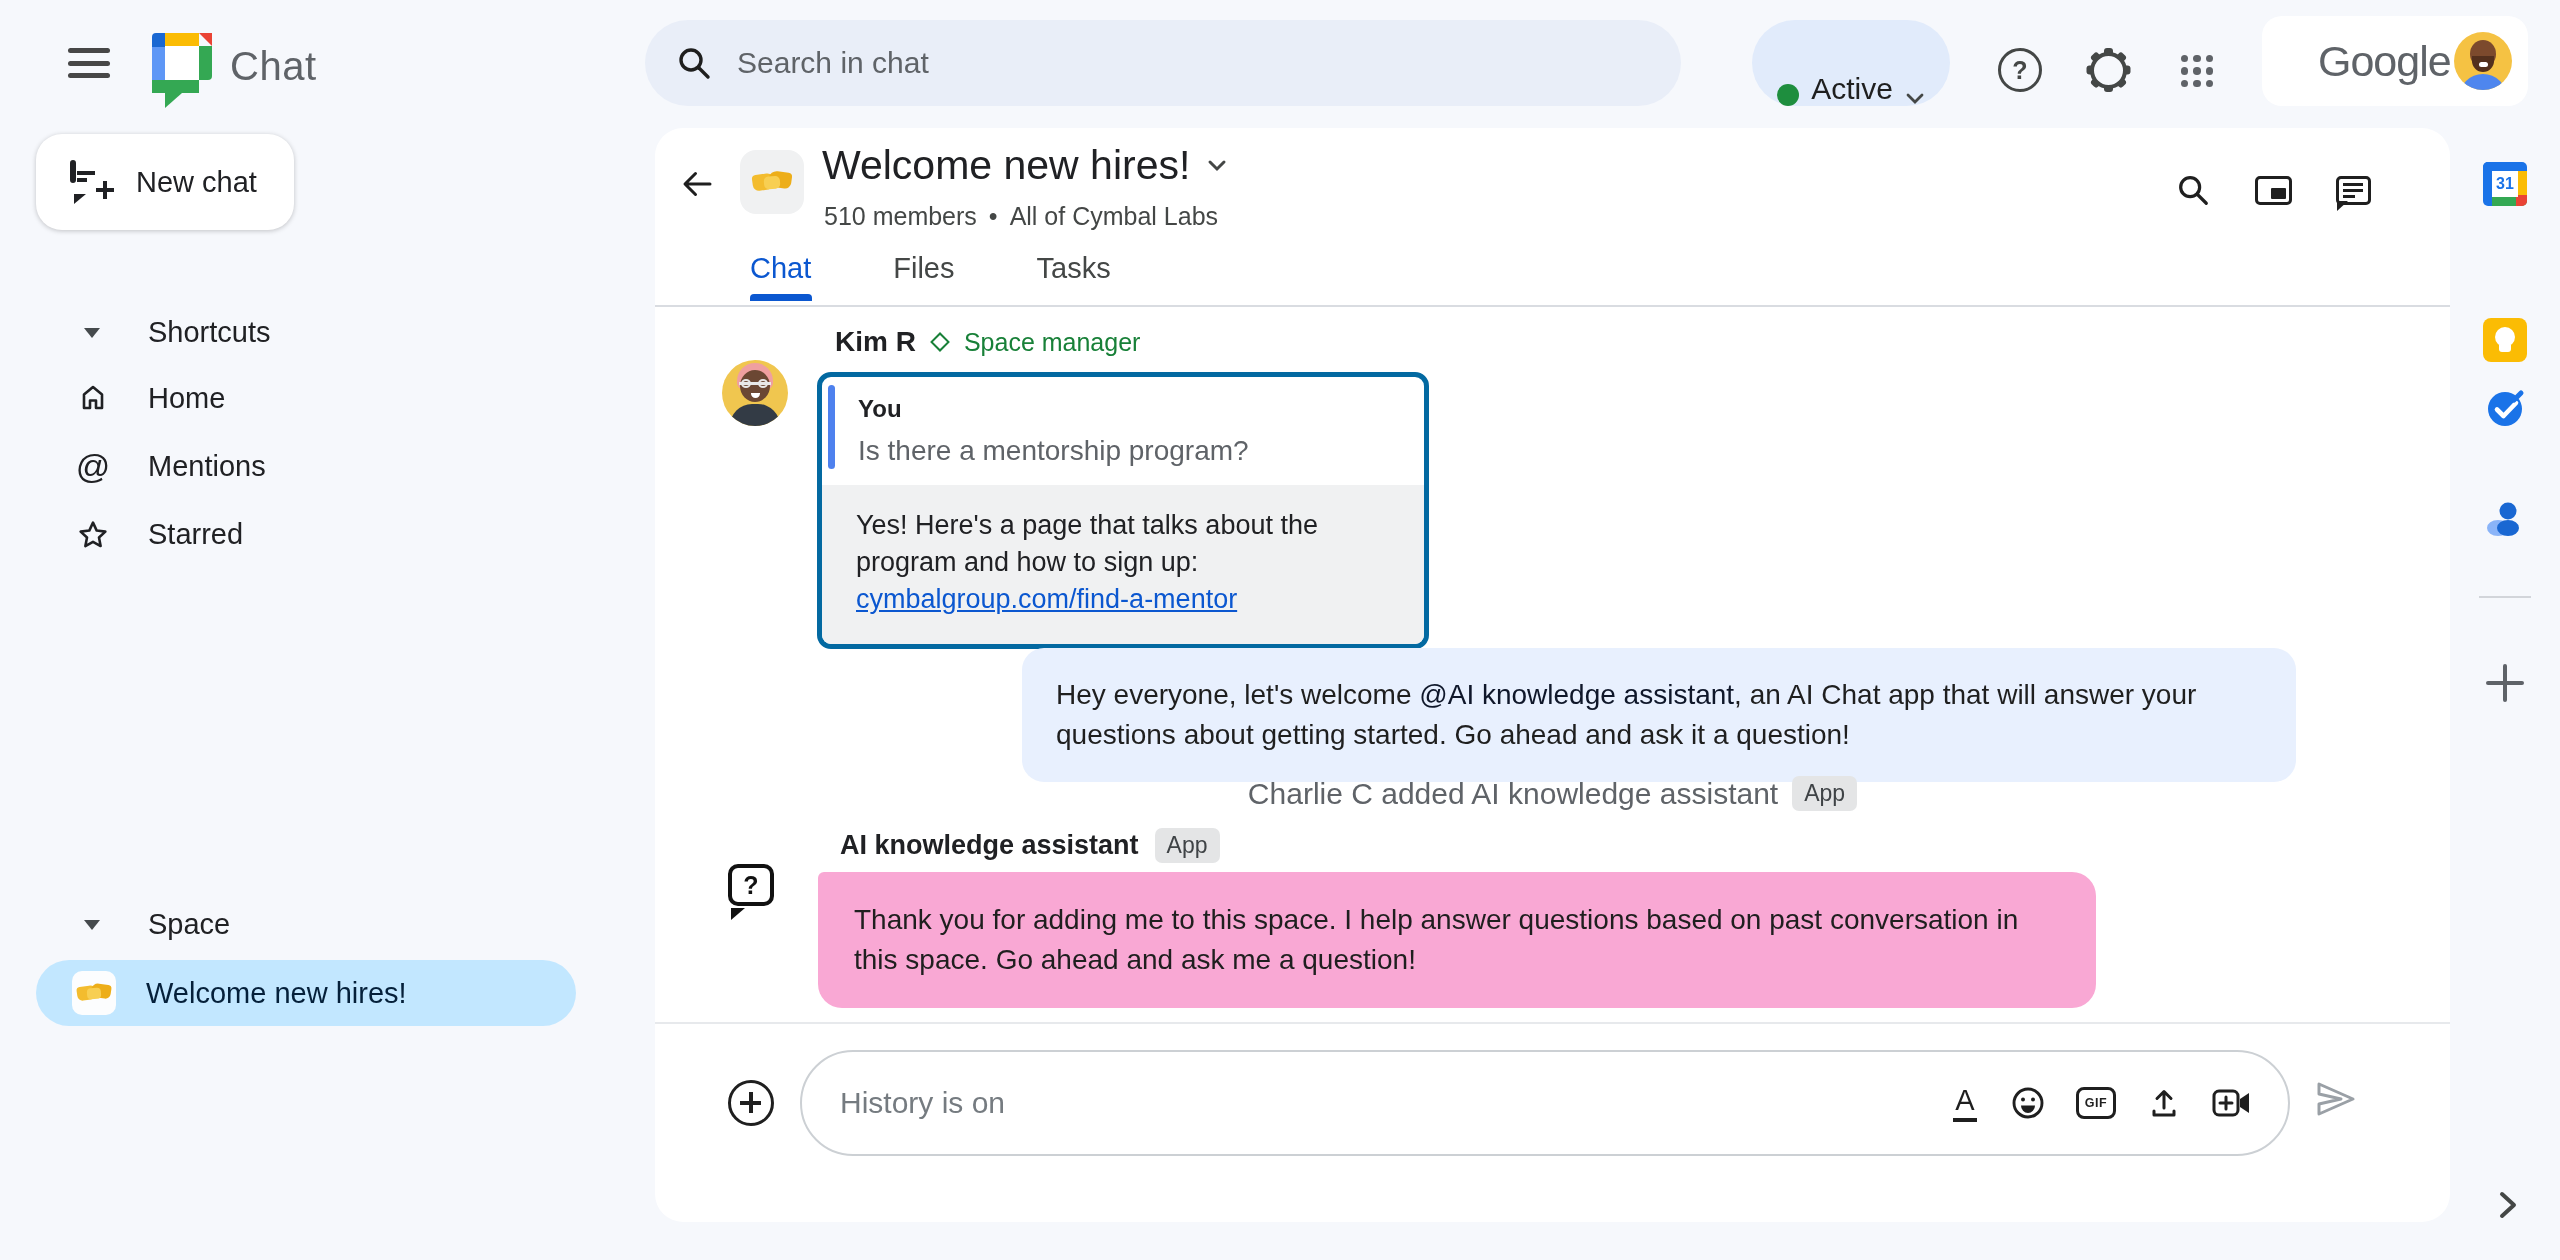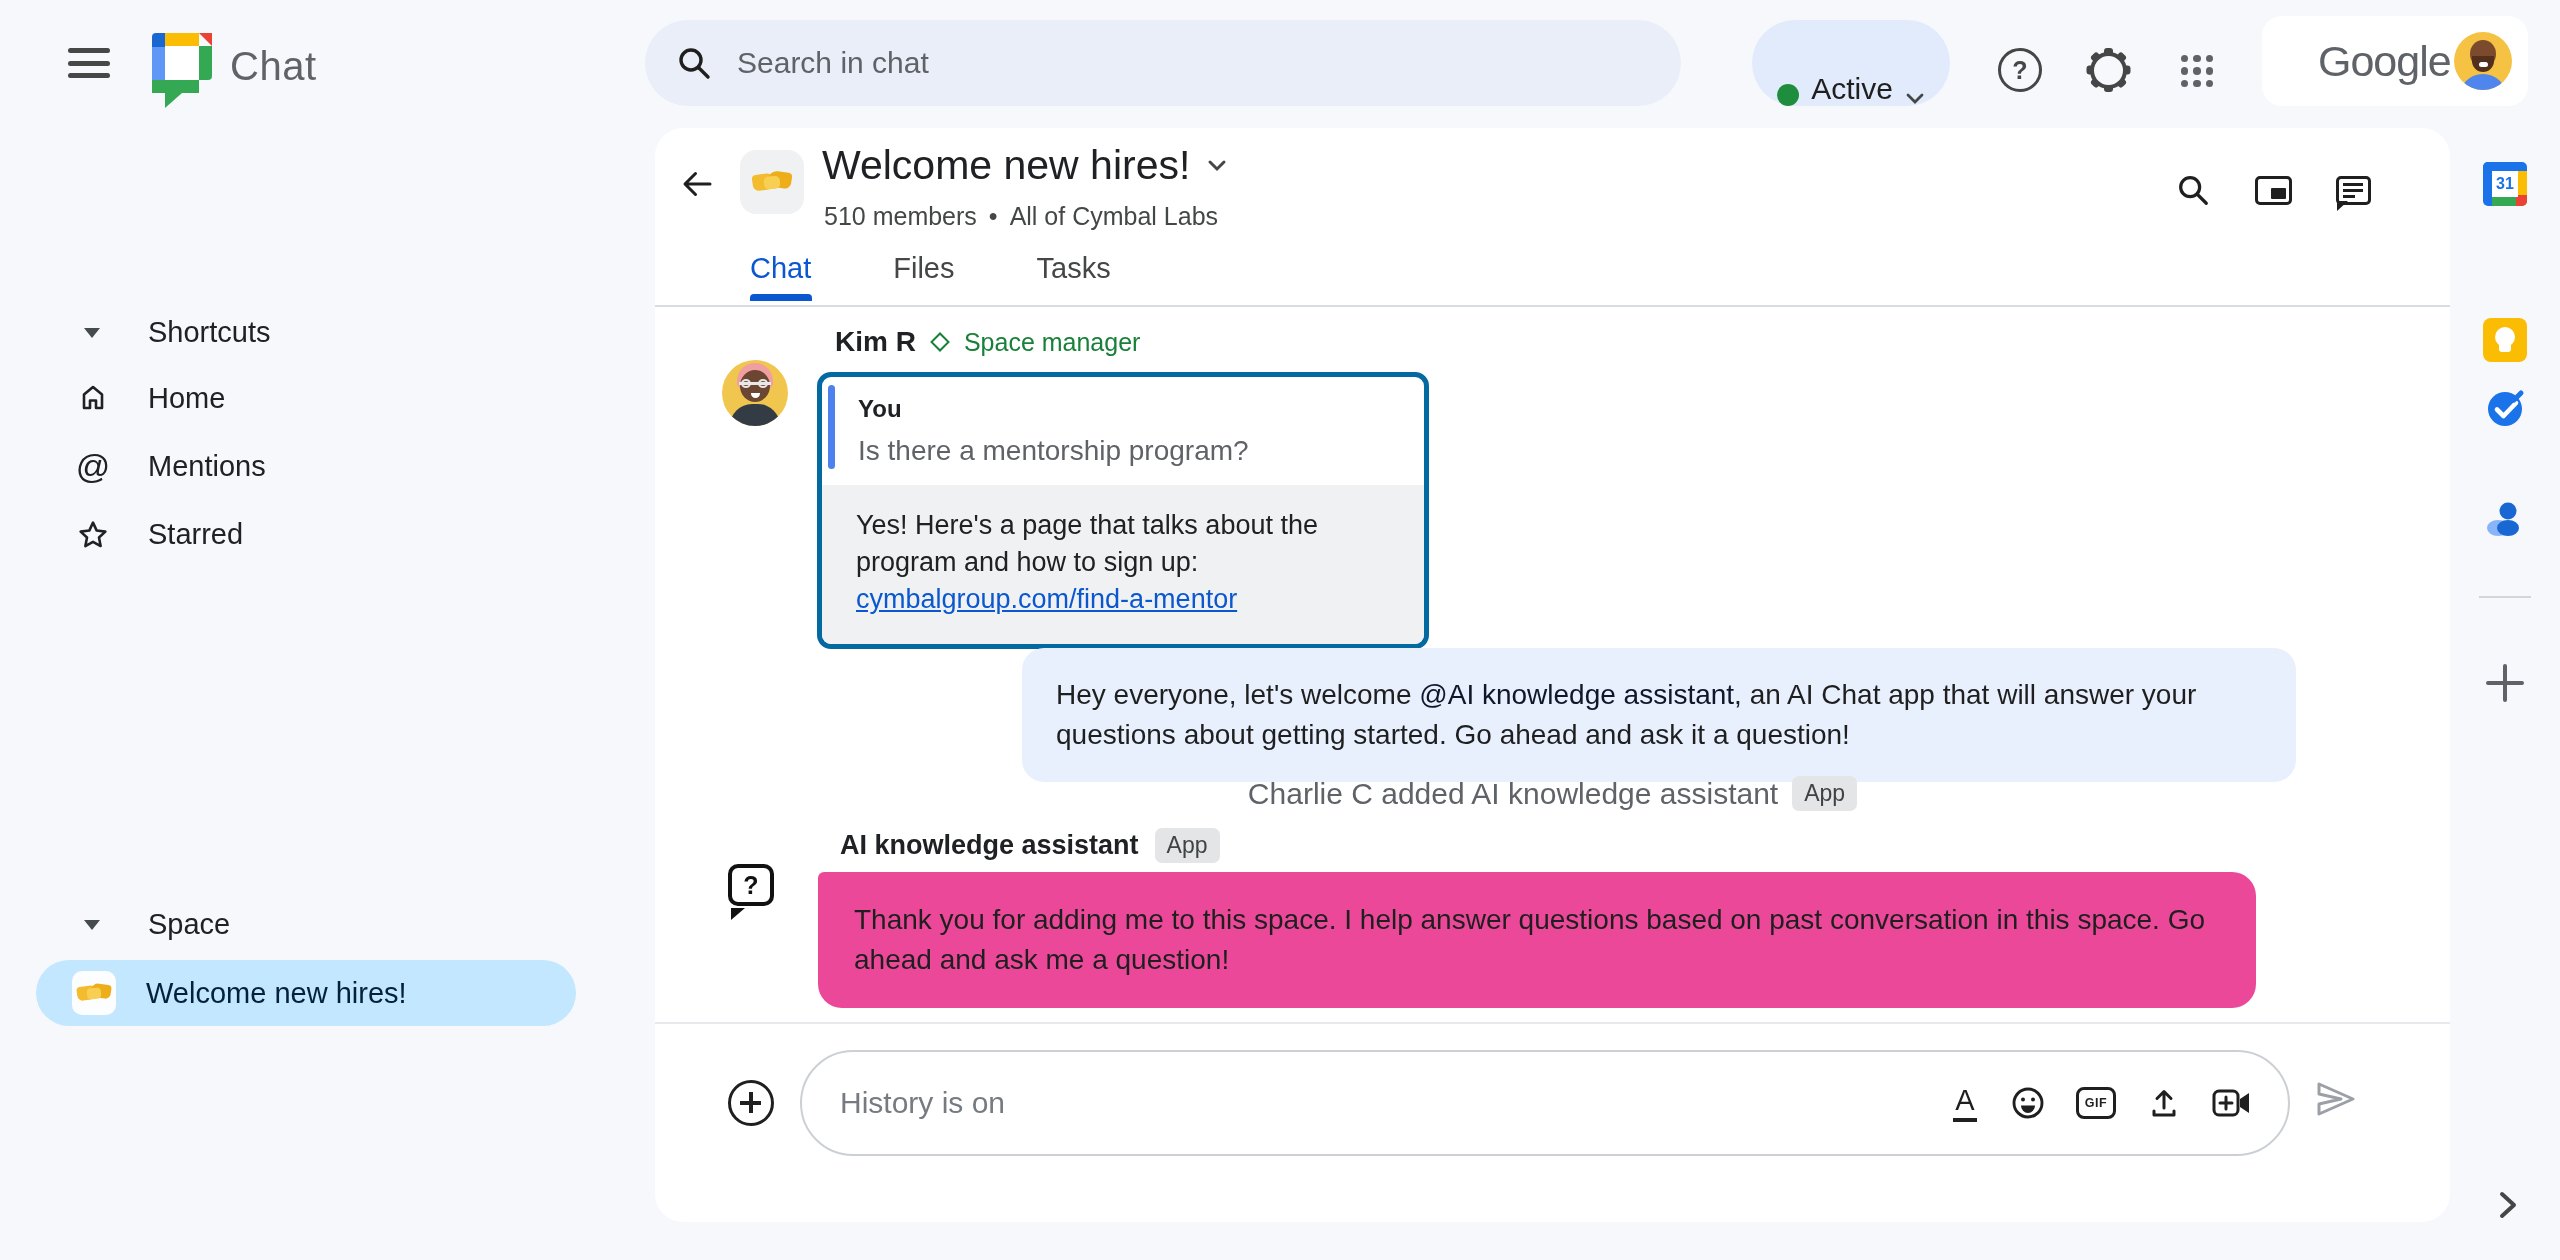--- a/index.html
+++ b/index.html
@@ -138,21 +138,21 @@
   .mention { color:#0f172a; cursor:pointer; }
 
   .system-row { left:0; top:648px; width:1795px; display:flex; align-items:center; justify-content:center; gap:14px; }
   .system-text { font-size:30px; color:#5f6368; }
   .app-badge { background:#e4e5e6; color:#3f4346; border-radius:7px; padding:4px 12px; font-size:23px; font-weight:500; }
 
   .ai-name-row { left:185px; top:700px; display:flex; align-items:center; gap:16px; }
   .ai-name { font-size:27px; font-weight:700; color:#202124; }
   .ai-avatar { left:73px; top:736px; width:46px; height:42px; border:4.5px solid #111; border-radius:10px; background:#fff; display:flex; align-items:center; justify-content:center; font-size:25px; font-weight:700; color:#111; }
   .ai-tail { left:76px; top:780px; width:0; height:0; border-top:12px solid #111; border-right:14px solid transparent; }
-  .ai-bubble { left:163px; top:744px; width:1438px; border-radius:6px 24px 24px 24px; background:#ec4899; padding:28px 36px; font-size:28px; line-height:40px; color:#1f1f1f; }
+  .ai-bubble { left:163px; top:744px; width:1278px; border-radius:6px 24px 24px 24px; background:#f9a8d4; padding:28px 36px; font-size:28px; line-height:40px; color:#1f1f1f; }
 
   
   .plus-btn { left:73px; top:952px; width:46px; height:46px; border:3.4px solid #1f1f1f; border-radius:50%; cursor:pointer; }
   .plus-btn:before { content:""; position:absolute; left:9px; top:17.5px; width:21px; height:4px; background:#1f1f1f; }
   .plus-btn:after { content:""; position:absolute; left:17.5px; top:9px; width:4px; height:21px; background:#1f1f1f; }
   .composer-pill { left:145px; top:922px; width:1490px; height:106px; border:2px solid #ccd0d4; border-radius:53px; background:#fff; display:flex; align-items:center; padding:0 36px 0 38px; }
   .composer-pill input { flex:1; border:0; outline:0; font-family:"Liberation Sans",sans-serif; font-size:30px; color:#1f1f1f; background:transparent; }
   .composer-pill input::placeholder { color:#757b80; opacity:1; }
   .composer-icons { display:flex; align-items:center; gap:30px; }
   .fmt-icon { position:relative; width:30px; height:38px; text-align:center; font-size:29px; font-weight:500; color:#1f1f1f; cursor:pointer; }
@@ -240,20 +240,26 @@
   <div class="abs account-box">
     <span class="google-wordmark">Google</span>
     <div class="acct-avatar">
       <i class="head"></i>
         <i class="beard"></i>
         <i class="mouth"></i>
         <i class="shirt"></i>
     </div>
   </div>
 
+  <div class="abs new-chat-btn">
+    <span class="nc-icon">
+      <span class="nc-bub"></span><span class="nc-tail"></span><span class="nc-l1"></span><span class="nc-l2"></span><span class="nc-plus"></span>
+    </span>
+    <span class="new-chat-label">New chat</span>
+  </div>
 
   <div class="abs section-head" style="left:84px; top:316px; gap:48px;">
     <span class="caret-down"></span>
     <span class="section-label">Shortcuts</span>
   </div>
 
   <div class="abs side-row" style="left:76px; top:370px; gap:38px;">
     <span class="side-icon">
       <svg width="34" height="32" viewBox="0 0 32 32">
           <path d="M7 26 V12.5 L16 5 L25 12.5 V26 H19 V18.5 H13 V26 Z" fill="none" stroke="#202124" stroke-width="2.6" stroke-linejoin="round"></path>

